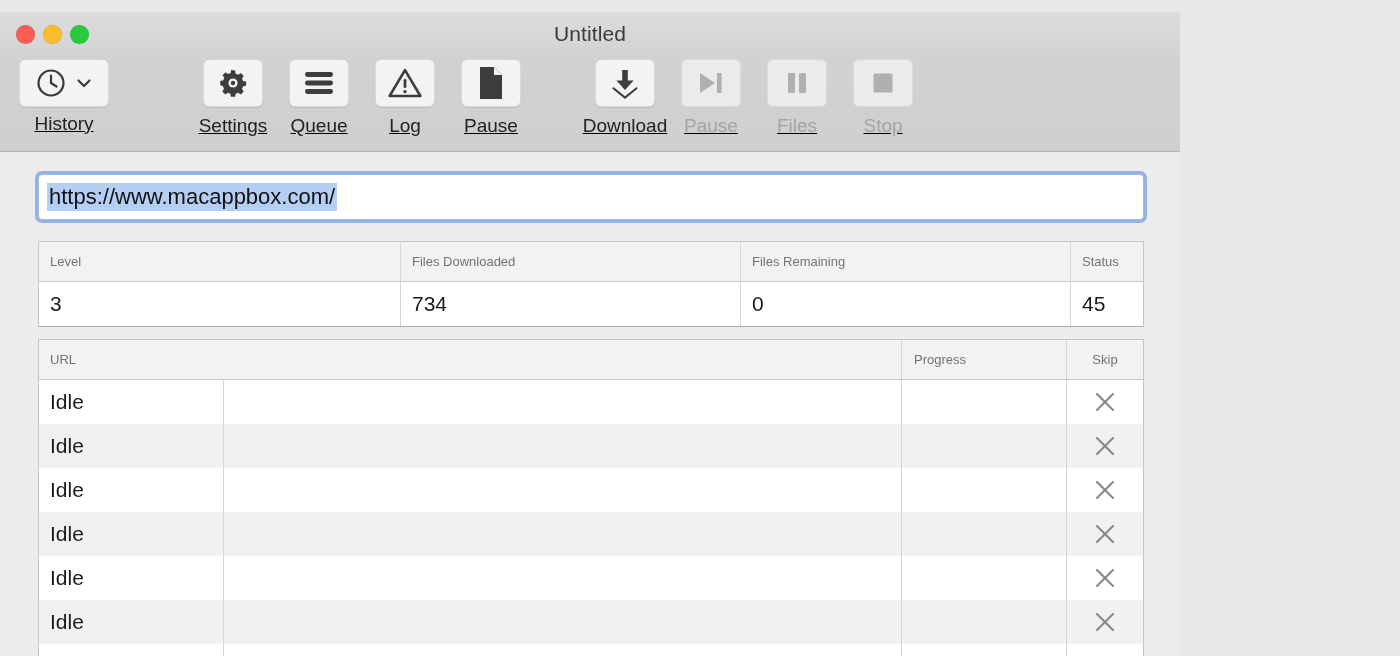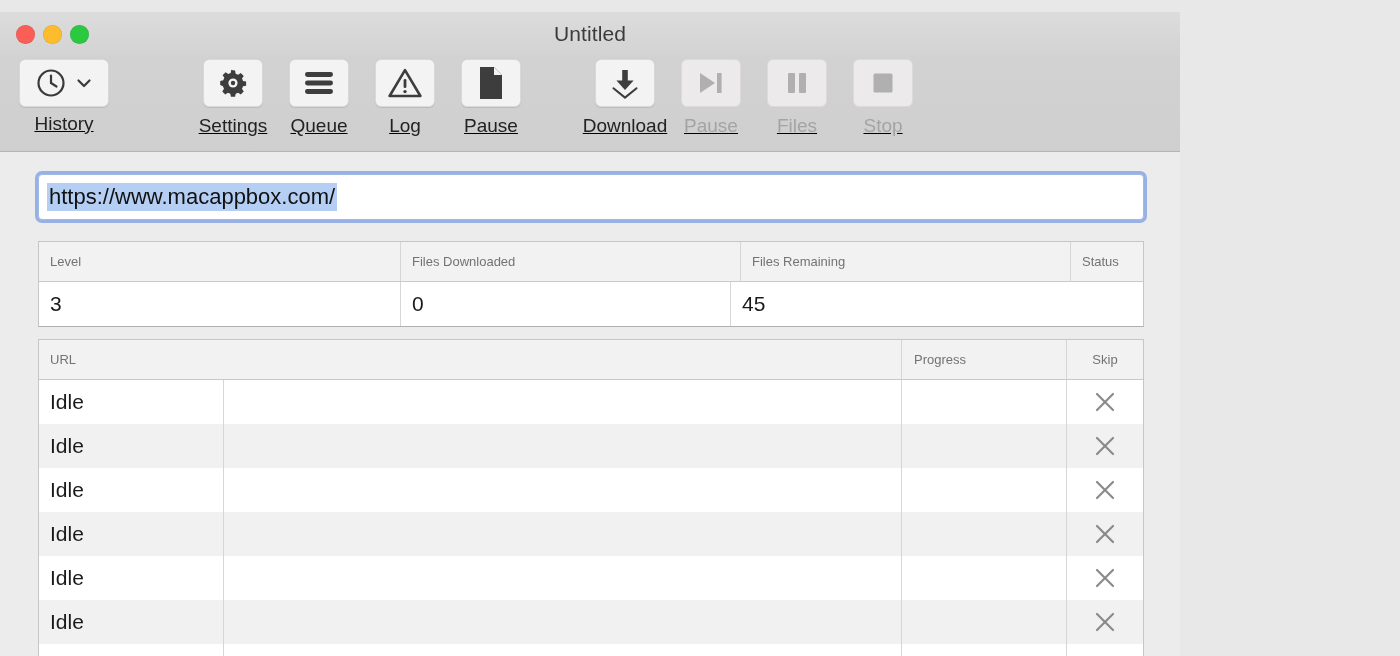--- a/index.html
+++ b/index.html
@@ -352,20 +352,21 @@
 
     <div class="table stats-table">
       <div class="thead">
         <div class="th c-level">Level</div>
         <div class="th c-dl">Files Downloaded</div>
         <div class="th c-remaining">Files Remaining</div>
         <div class="th c-errors">Status</div>
       </div>
       <div class="trow">
         <div class="td c-level">3</div>
+        <div class="td c-dl">734</div>
         <div class="td c-remaining">0</div>
         <div class="td c-errors">45</div>
       </div>
     </div>
 
     <div class="table files-table">
       <div class="thead">
         <div class="th c-url">URL</div>
         <div class="th c-progress">Progress</div>
         <div class="th c-skip">Skip</div>

